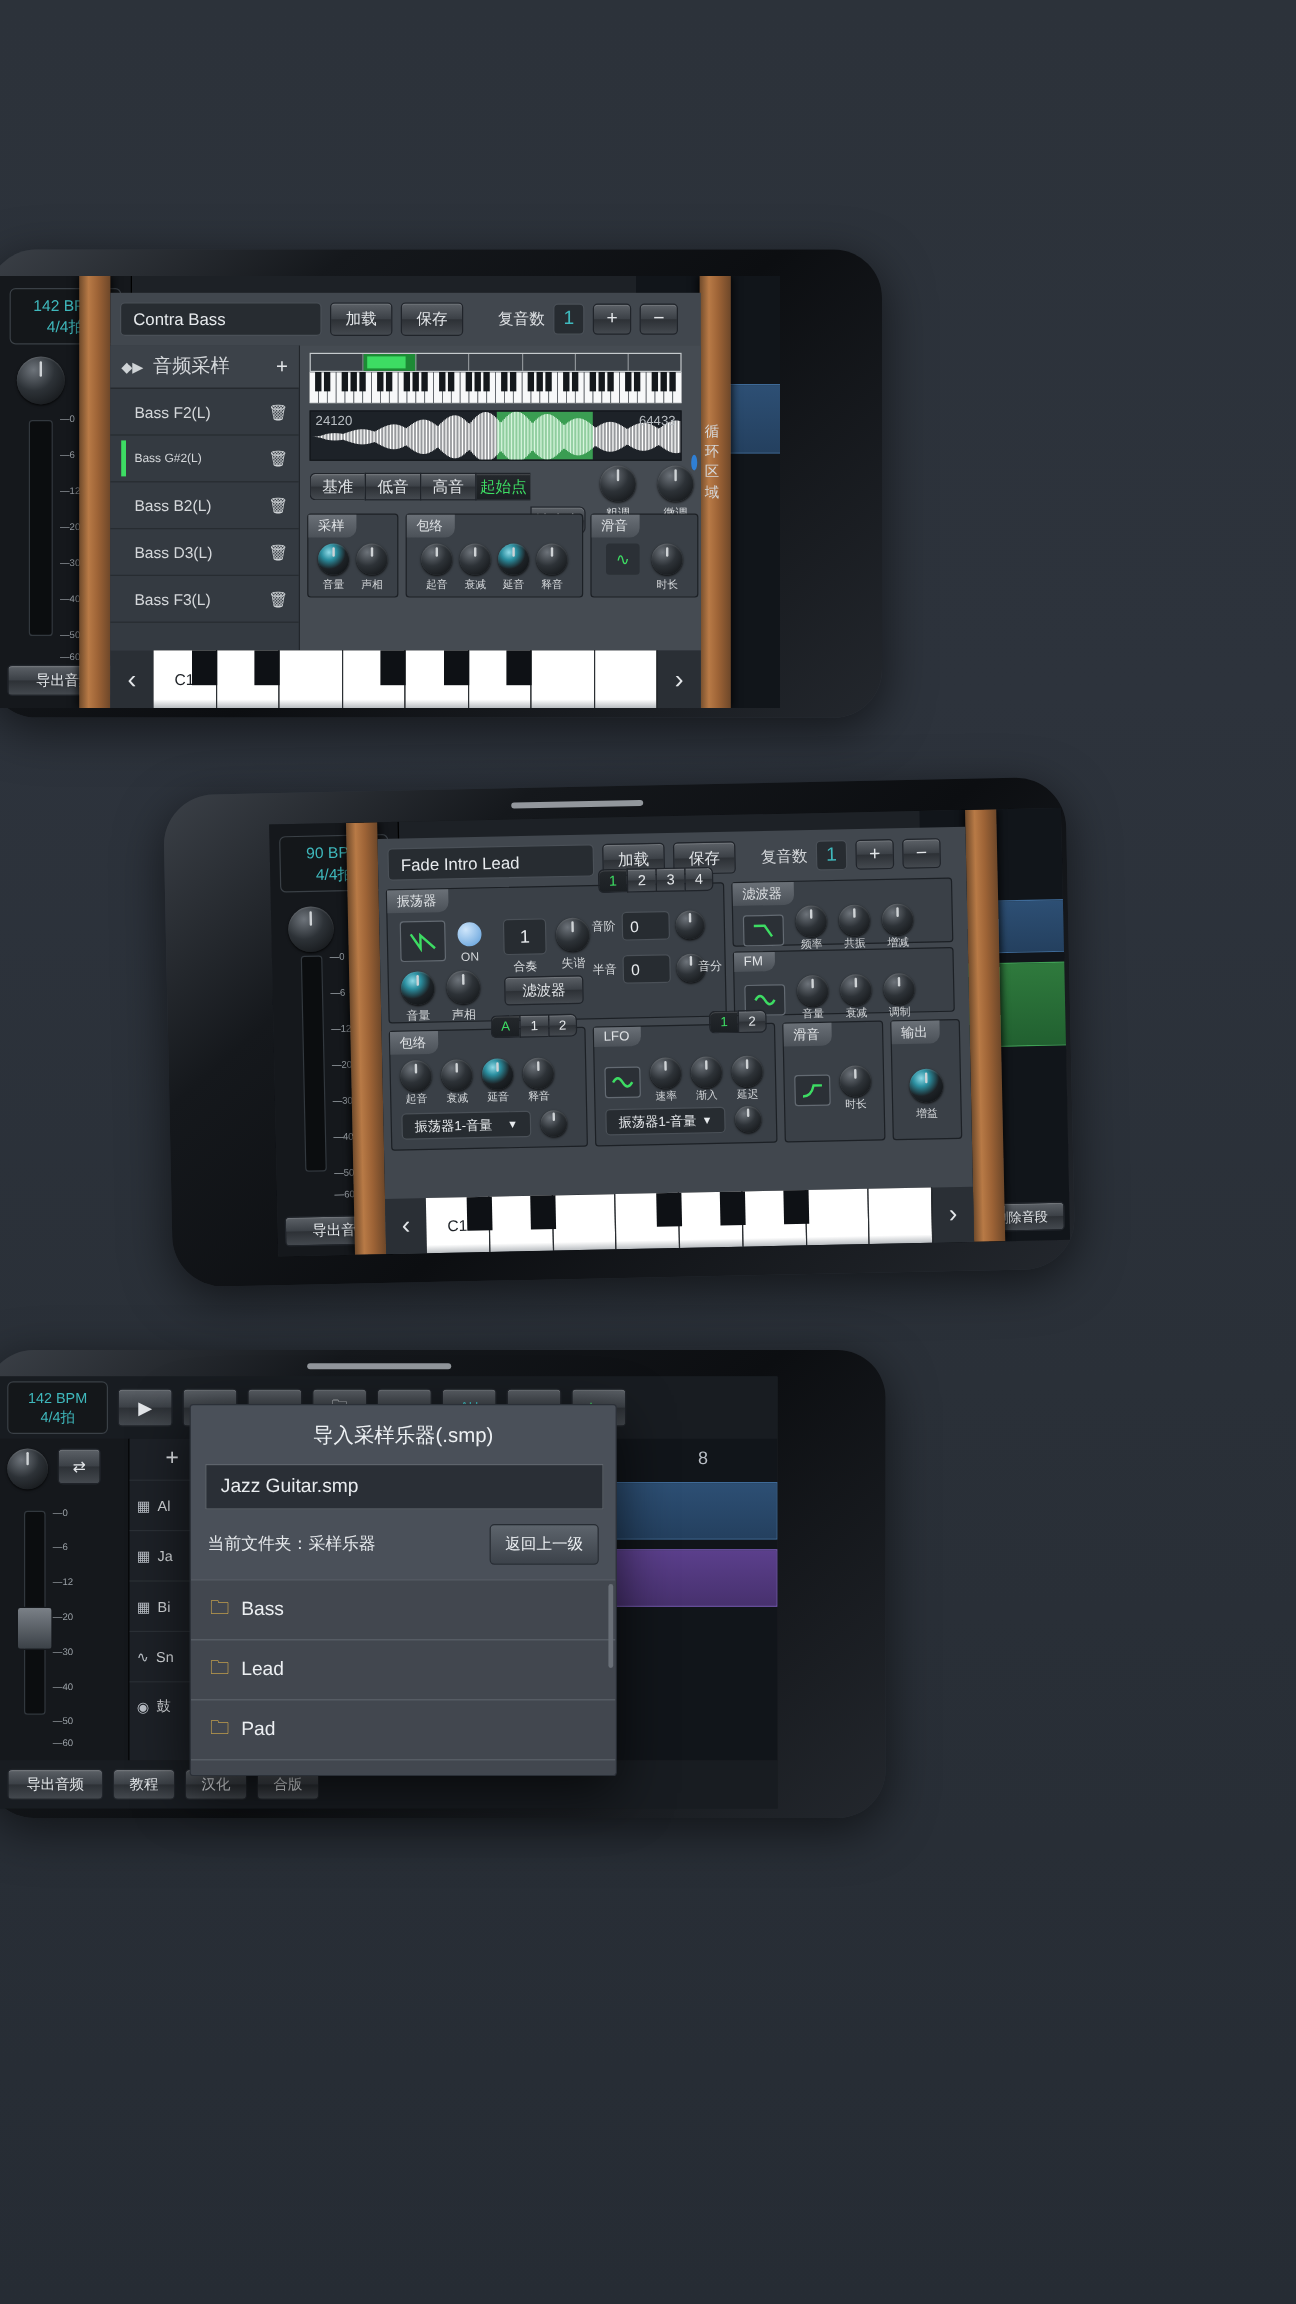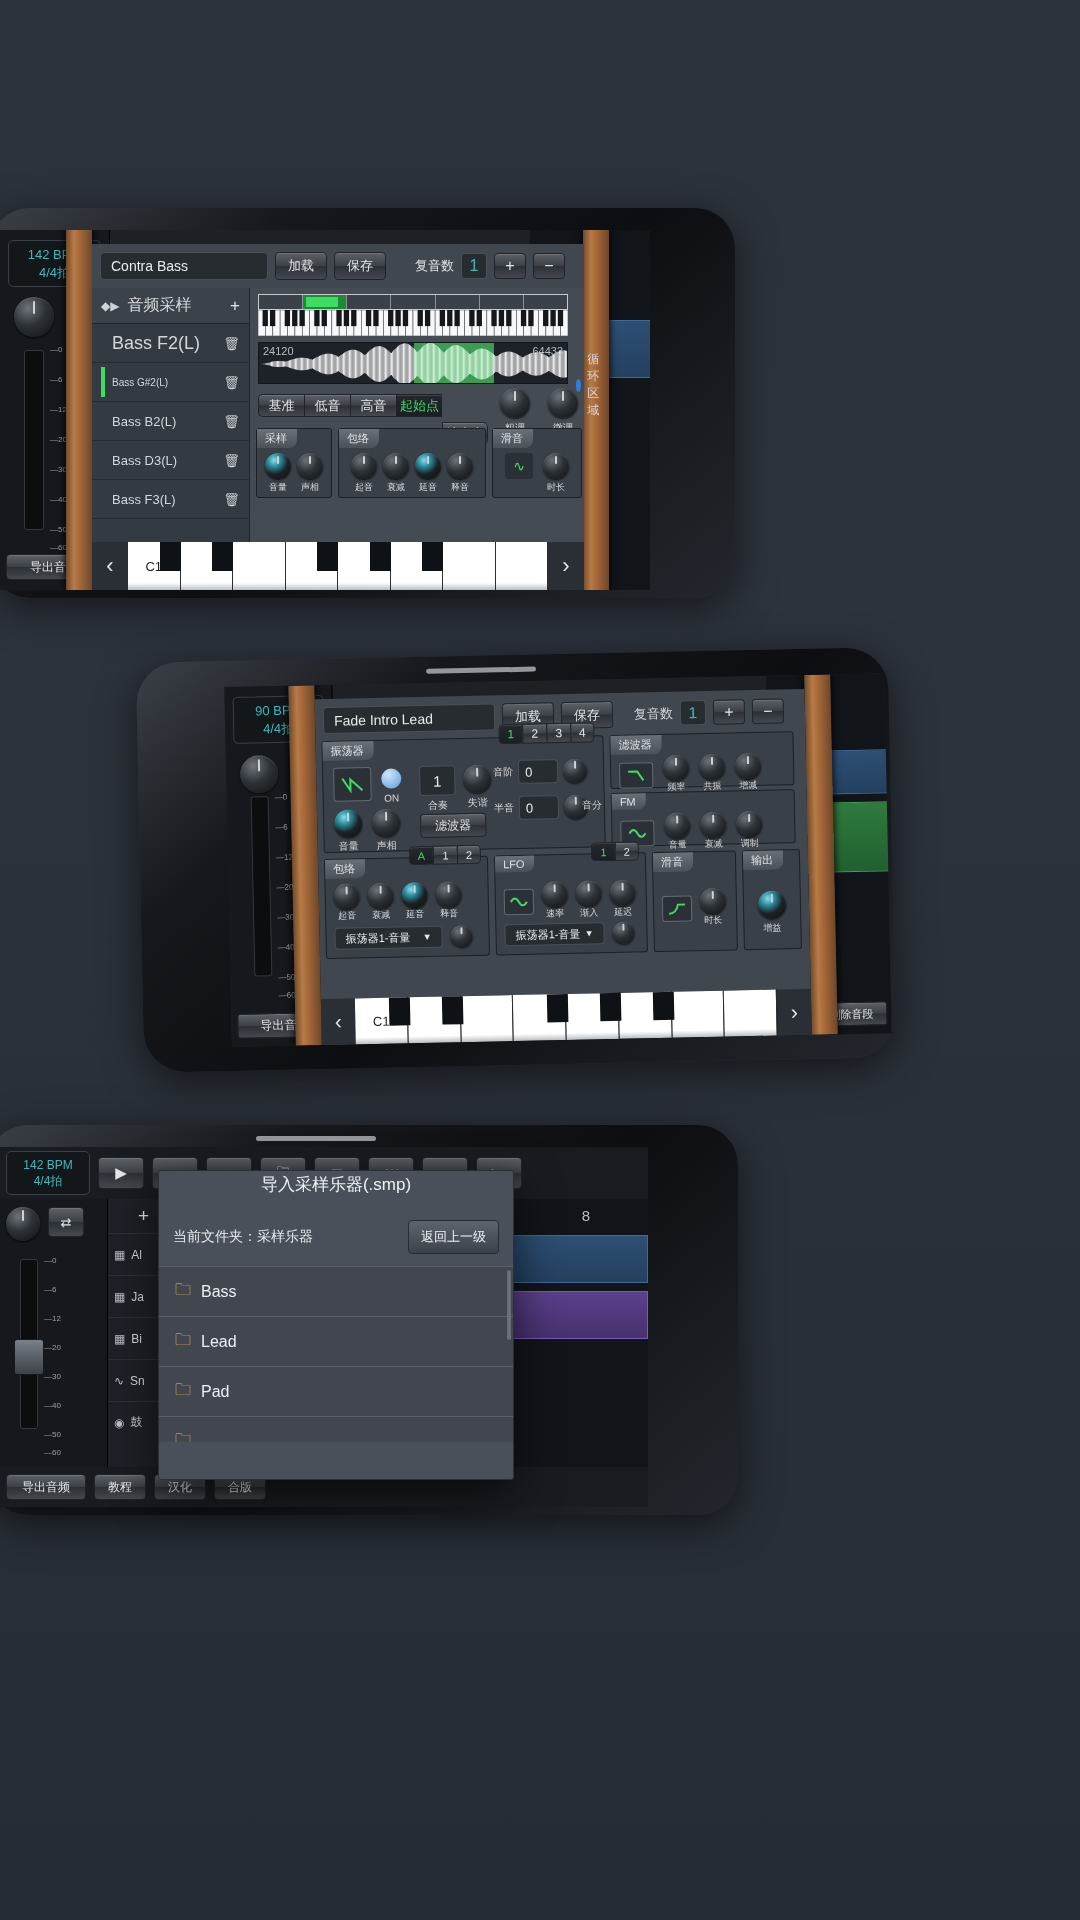--- a/index.html
+++ b/index.html
@@ -98,21 +98,21 @@
   .seg{ display:flex; }
   .seg .btn{ border-radius:0; border-right:none; }
   .seg .btn:first-child{ border-top-left-radius:5px; border-bottom-left-radius:5px; }
   .seg .btn:last-child{ border-right:1px solid #20242a; border-top-right-radius:5px; border-bottom-right-radius:5px; }
 
   
   .dialog{
     position:absolute; background:#4a5059; border:1px solid #2b3038;
     box-shadow:0 14px 45px rgba(0,0,0,.65); border-radius:3px; overflow:hidden;
   }
-  .dlg-title{ text-align:center; color:#eef1f4; font-size:17px; padding:2px 0 12px; }
+  .dlg-title{ text-align:center; color:#eef1f4; font-size:17px; padding:14px 0 12px; }
   .dlg-input{
     margin:0 12px; background:#2a2f36; border:1px solid #5e646c;
     color:#e9ecef; font-size:16px; padding:9px 12px;
   }
   .dlg-row{
     display:flex; align-items:center; justify-content:space-between;
     padding:12px 14px; color:#e6e9ec; font-size:14px;
   }
   .dlg-item{
     display:flex; align-items:center; gap:10px;
@@ -184,21 +184,21 @@
         </div>
 
         <div style="position:absolute; left:0; top:44px; width:158px; bottom:48px; background:#343a41; border-right:1px solid #22262b;">
           <div style="display:flex; align-items:center; gap:8px; padding:7px 9px; border-bottom:1px solid #22262b; background:#3c4249;">
             <span style="color:#cfd3d6; font-size:12px;">◆▶</span>
             <span style="font-size:16px;">音频采样</span>
             <span style="margin-left:auto; font-size:17px; color:#e2e5e8;">+</span>
           </div>
           <div style="display:flex; align-items:center; padding:0 9px; height:39px; border-bottom:1px solid #272c31;">
             <span style="width:4px;height:30px;background:transparent;margin-right:7px;"></span>
-            <span style="font-size:18px;">Bass F2(L)</span>
+            <span style="font-size:13px;">Bass F2(L)</span>
             <span class="trash" style="margin-left:auto;">🗑</span>
           </div>
           <div style="display:flex; align-items:center; padding:0 9px; height:39px; border-bottom:1px solid #272c31; background:#3f4view;">
             <span style="width:4px;height:30px;background:#3ddc63;margin-right:7px;"></span>
             <span style="font-size:10px;">Bass G#2(L)</span>
             <span class="trash" style="margin-left:auto;">🗑</span>
           </div>
           <div style="display:flex; align-items:center; padding:0 9px; height:39px; border-bottom:1px solid #272c31;">
             <span style="width:4px;height:30px;background:transparent;margin-right:7px;"></span>
             <span style="font-size:13px;">Bass B2(L)</span>
@@ -1020,20 +1020,21 @@
         <div class="btn" style="width:52px;height:26px;font-size:12px;">汉化</div>
         <div class="btn" style="width:52px;height:26px;font-size:12px;">合版</div>
       </div>
     </div>
   </div>
 
 </div>
 
 <div class="dialog" style="left:158px; top:1170px; width:356px; height:310px;">
   <div class="dlg-title">导入采样乐器(.smp)</div>
+  <input class="dlg-input" readonly="" style="width: 332px;" value="Jazz Guitar.smp">
   <div class="dlg-row">
     <span>当前文件夹：采样乐器</span>
     <span class="dlg-btn">返回上一级</span>
   </div>
   <div style="position:relative; overflow:hidden; height:176px;">
     <div class="dlg-item">
       <span class="folder-ico">🗀</span>
       <span>Bass</span>
     </div>
     <div class="dlg-item">

